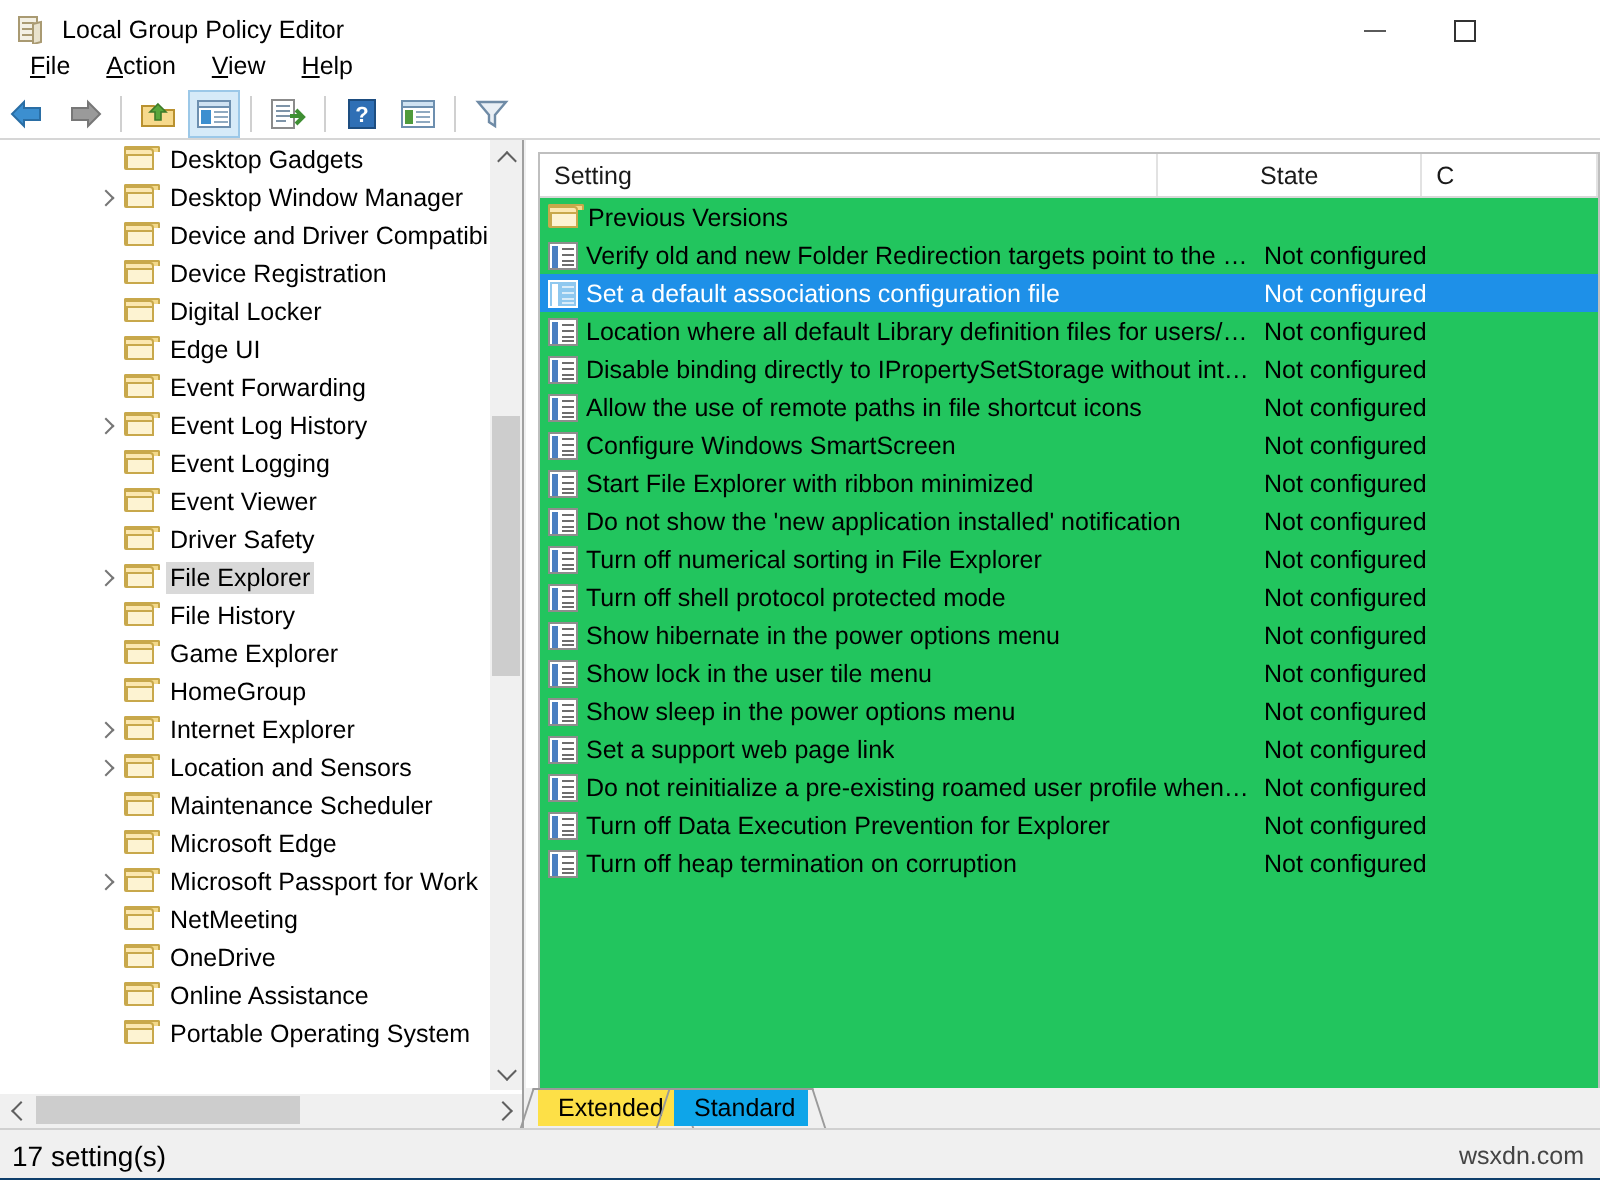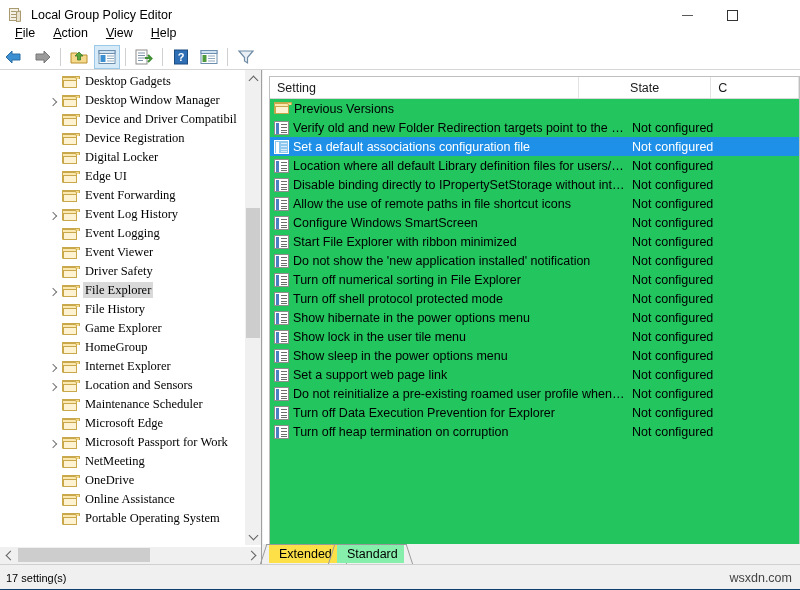--- a/index.html
+++ b/index.html
@@ -157,26 +157,25 @@
   }
   .tree-scroll-area {
     position: absolute;
     left: 0; top: 0;
     width: 245px; height: 475px;
     overflow: hidden;
   }
   .tree-row {
     height: 19px;
     display: flex;
-    align-items: flex-end;
+    align-items: center;
     padding-left: 62px;
     box-sizing: border-box;
     white-space: nowrap;
     position: relative;
-    font-family: Liberation Serif, serif;
   }
   .tree-row.selected .tree-label {
     background: #d9d9d9;
     color: #000000;
   }
   .tree-exp {
     position: absolute;
     left: 48px;
     width: 12px; height: 12px;
     display: flex;
@@ -383,41 +382,41 @@
     height: 19px;
     font-size: 12.5px;
     display: flex;
     align-items: center;
     padding: 0 6px 0 10px;
     box-sizing: border-box;
     border-top: 1px solid #9a9a9a;
     white-space: nowrap;
   }
   .tab.inactive { background: #fde047; color: #000; }
-  .tab.active   { background: #86efac; color: #000; }
+  .tab.active   { background: #0ea5e9; color: #000; }
   .tab .slant-l, .tab .slant-r {
     position: absolute;
     top: -1px;
     width: 10px; height: 20px;
   }
   .tab .slant-l { left: -6px; border-left: 1px solid #9a9a9a; transform: skewX(-18deg); border-top: 1px solid #9a9a9a; }
   .tab .slant-r { right: -6px; border-right: 1px solid #9a9a9a; transform: skewX(18deg); border-top: 1px solid #9a9a9a; }
 
   
   .statusbar {
     position: absolute;
     left: 0; top: 564px;
     width: 800px; height: 26px;
     background: #f0f0f0;
     border-top: 1px solid #d0d0d0;
     display: flex;
     align-items: center;
   }
   .status-text {
-    font-size: 11px;
+    font-size: 14px;
     padding-left: 6px;
     color: #000;
   }
   .watermark {
     position: absolute;
     right: 8px;
     font-size: 12.5px;
     color: #444444;
   }
   .status-bottom-line {

